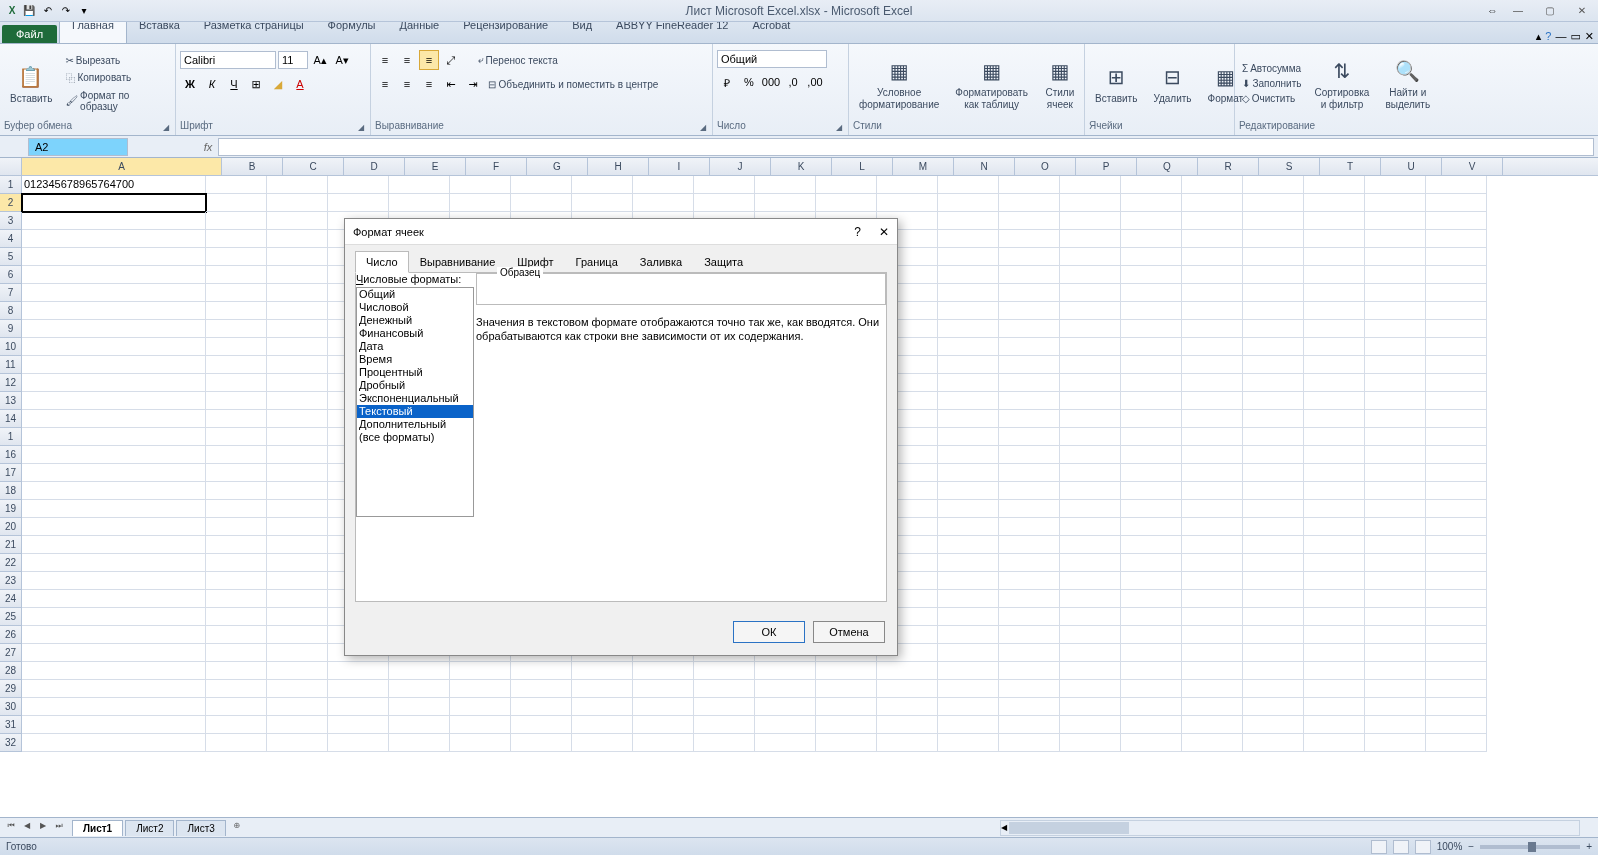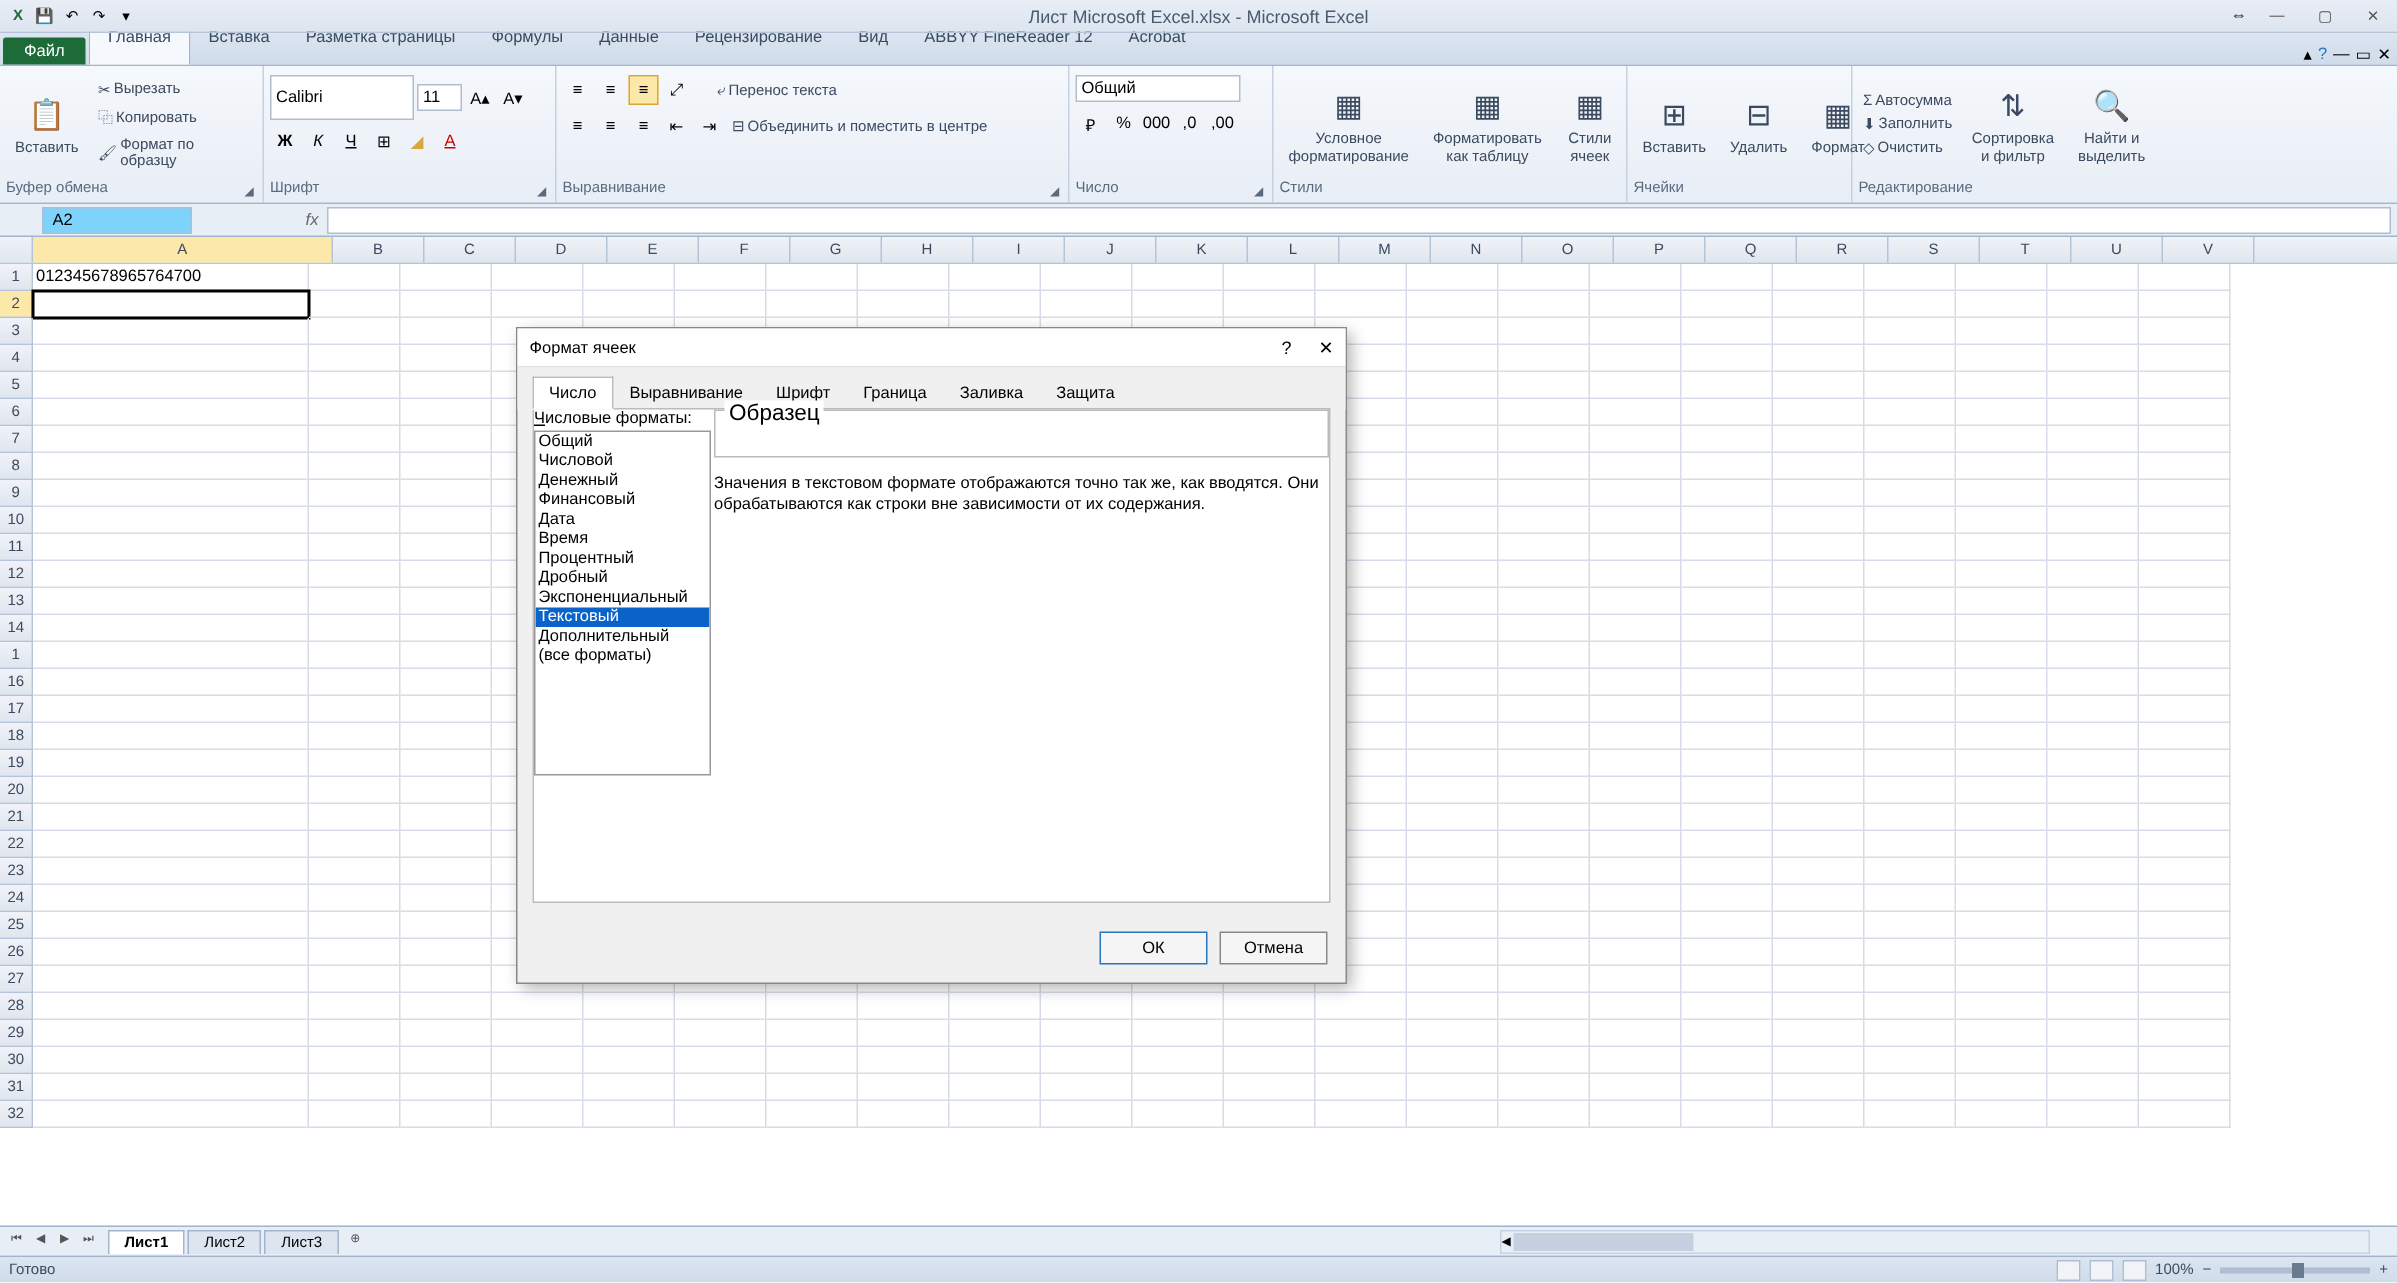--- a/index.html
+++ b/index.html
@@ -22,21 +22,21 @@
 
 
 .ribbon-body { height: 92px; background: linear-gradient(#f5f8fc,#e8eef6); border-bottom: 1px solid #a3b5cc; display: flex; }
 .rgroup { border-right: 1px solid #c5d1e0; display: flex; flex-direction: column; justify-content: space-between; padding: 2px 4px; position: relative; }
 .rgroup-label { text-align: left; font-size: 10px; color: #5a6b80; padding-bottom: 2px; }
 .rgroup-content { flex: 1; display: flex; align-items: center; gap: 4px; }
 .big-btn { display: flex; flex-direction: column; align-items: center; justify-content: center; padding: 2px 6px; font-size: 10px; color: #3b4a5f; text-align: center; line-height: 1.2; }
 .big-btn .icon { width: 32px; height: 32px; display: flex; align-items: center; justify-content: center; font-size: 20px; }
 .small-btn { padding: 1px 3px; font-size: 10px; color: #3b4a5f; display: flex; align-items: center; gap: 2px; }
 .btn-row { display: flex; gap: 2px; align-items: center; }
-.font-select { width: 96px; height: 30px; border: 1px solid #b0bdd0; background: #fff; font-size: 11px; padding: 0 3px; }
+.font-select { width: 96px; height: 18px; border: 1px solid #b0bdd0; background: #fff; font-size: 11px; padding: 0 3px; }
 .font-size { width: 30px; height: 18px; border: 1px solid #b0bdd0; background: #fff; font-size: 11px; padding: 0 3px; }
 .icon-btn { width: 20px; height: 20px; display: flex; align-items: center; justify-content: center; border: 1px solid transparent; font-size: 11px; }
 .icon-btn.pressed { background: #fce8a8; border: 1px solid #d8a838; }
 .num-fmt { width: 110px; height: 18px; border: 1px solid #b0bdd0; background: #fff; font-size: 11px; padding: 0 3px; }
 .dlauncher { position: absolute; right: 2px; bottom: 2px; width: 10px; height: 10px; font-size: 8px; color: #5a6b80; }
 
 
 .formula-row { height: 22px; background: #e8eef6; border-bottom: 1px solid #a3b5cc; display: flex; align-items: center; }
 .name-box { width: 100px; height: 18px; border: 1px solid #b0bdd0; background: #7dd3fc; margin-left: 28px; font-size: 11px; padding: 1px 6px; }
 .fx-label { width: 20px; text-align: center; font-style: italic; color: #666; margin-left: 70px; }
@@ -83,21 +83,21 @@
 .dlg-tab { padding: 4px 10px; font-size: 11px; border: 1px solid transparent; cursor: pointer; }
 .dlg-tab.active { background: #fff; border: 1px solid #bbb; border-bottom: 1px solid #fff; position: relative; z-index: 2; }
 .dialog-body { margin: 0 10px 10px; background: #fff; border: 1px solid #bbb; padding: 0; min-height: 330px; display: flex; gap: 2px; position: relative; top: -1px; }
 .cat-label { font-size: 11px; margin-bottom: 2px; }
 .cat-label u { text-decoration: underline; }
 .cat-list { width: 118px; height: 230px; border: 1px solid #999; background: #fff; overflow: hidden; font-size: 11px; }
 .cat-item { padding: 0 2px; line-height: 13px; cursor: pointer; }
 .cat-item.sel { background: #0a63c9; color: #fff; }
 .sample-area { flex: 1; }
 .sample-box { border: 1px solid #bbb; padding: 4px 6px 14px; font-size: 11px; margin-bottom: 10px; position: relative; }
-.sample-label { position: absolute; top: -7px; left: 6px; background: #fff; padding: 0 3px; font-size: 15px; }
+.sample-label { position: absolute; top: -7px; left: 20px; background: #fff; padding: 0 3px; font-size: 10px; }
 .desc-text { font-size: 11px; line-height: 1.3; }
 .dialog-buttons { display: flex; justify-content: flex-end; gap: 8px; padding: 8px 12px 12px; }
 .dlg-btn { width: 72px; height: 22px; border: 1px solid #888; background: #f5f5f5; font-size: 11px; }
 .dlg-btn.primary { border: 1px solid #2a72c4; }
 </style>
 </head>
 <body>
 
 <div class="titlebar">
   <div class="qat">

